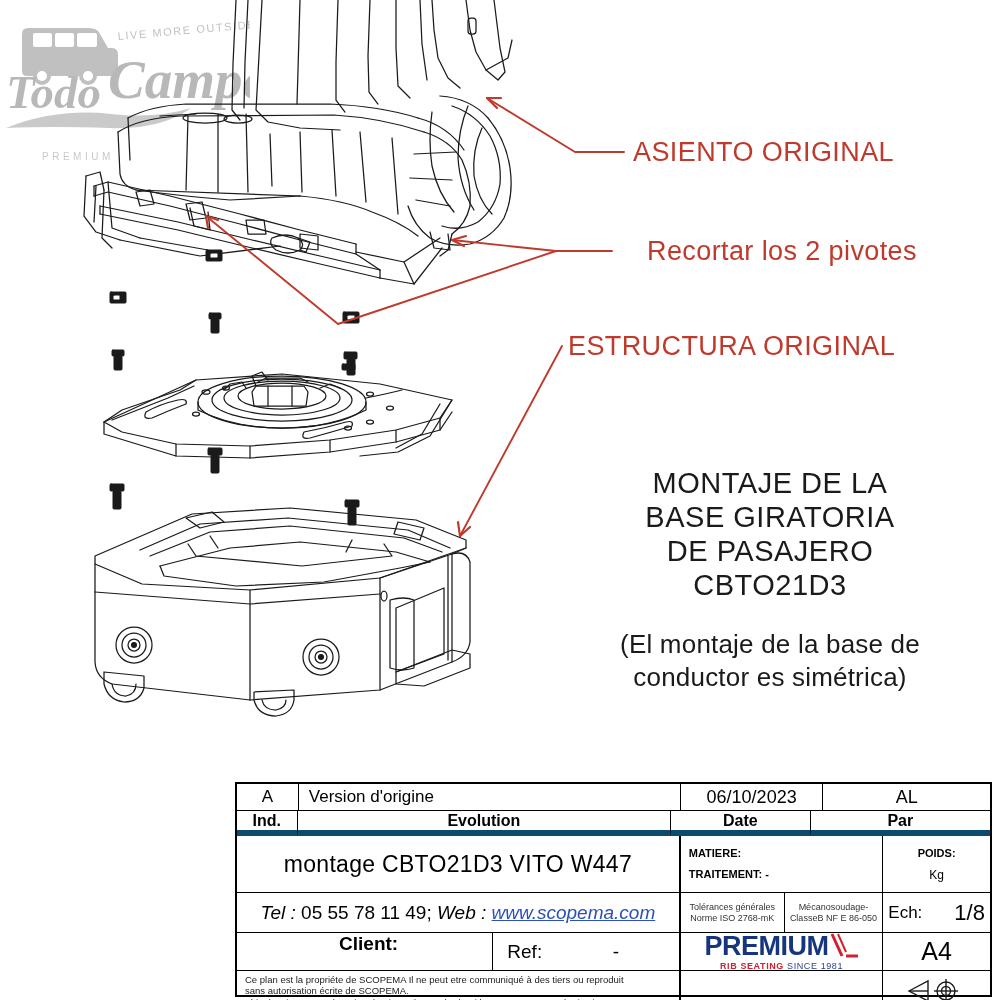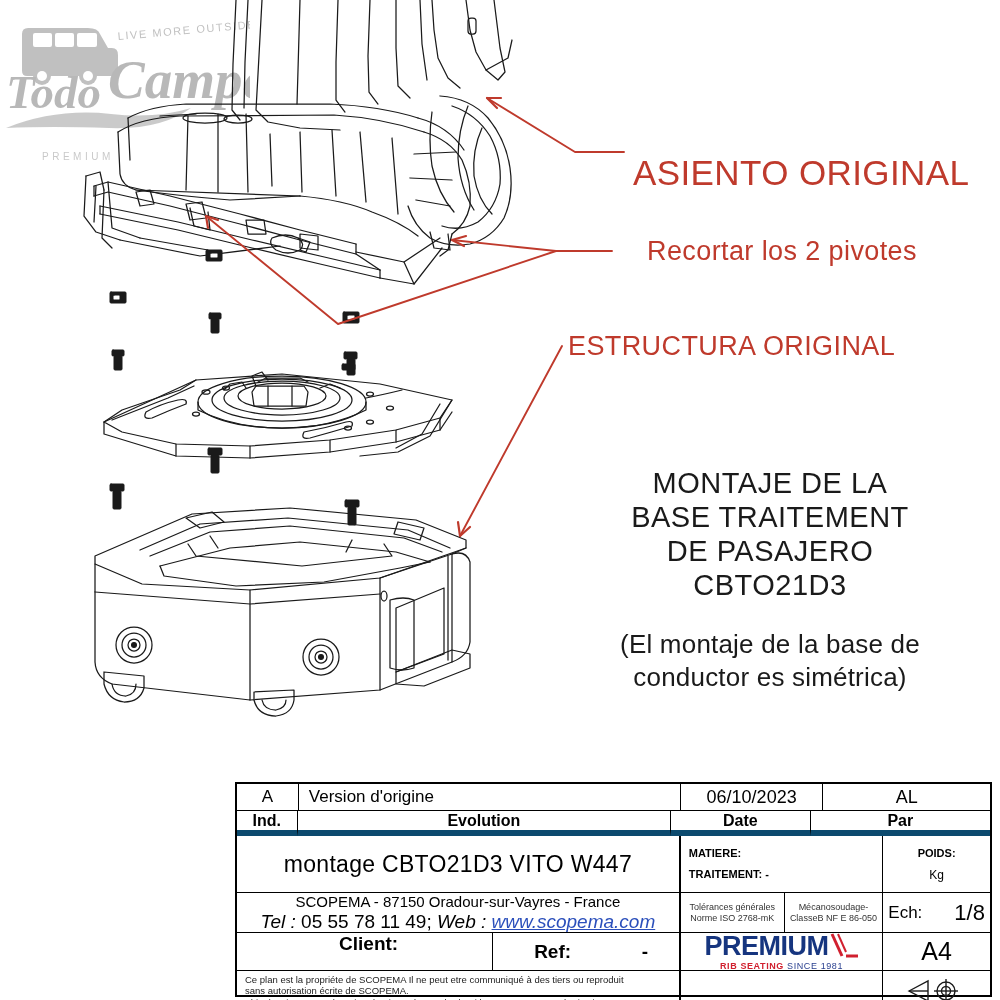--- a/index.html
+++ b/index.html
@@ -31,21 +31,21 @@
 
   
   .annot {
     position: absolute;
     color: #bf3a2c;
     font-family: "Liberation Sans", sans-serif;
     font-weight: 400;
     white-space: nowrap;
     letter-spacing: 0.4px;
   }
-  #annot-asiento      { left: 633px; top: 153px; font-size: 35px; text-align: center; }
+  #annot-asiento      { left: 633px; top: 137px; font-size: 27px; text-align: center; }
   #annot-recortar     { left: 647px; top: 236px; font-size: 27px; }
   #annot-estructura   { left: 568px; top: 331px; font-size: 27px; }
 
   
   #desc {
     position: absolute;
     left: 545px; top: 466px;
     width: 450px;
     text-align: center;
     color: #1a1a1a;
@@ -113,22 +113,22 @@
                 flex-direction: column; color: #333; }
   #r4 .c-tol2 { width: 99px; font-size: 9px; text-align: center; line-height: 11px;
                 flex-direction: column; color: #333; }
   #r4 .c-ech  { width: 107px; font-size: 17px; gap: 32px; }
   #r4 .c-ech .big { font-size: 22px; }
 
   
   #r5 { height: 38px; }
   #r5 .c-client { width: 257px; justify-content: flex-start; padding-left: 12px;
                   font-size: 19px; font-weight: bold; flex-direction: column; }
-  #r5 .c-ref    { width: 188px; justify-content: center; padding-left: 14px;
-                  font-size: 19px; font-weight: bold; gap: 30px; }
+  #r5 .c-ref    { width: 188px; justify-content: flex-start; padding-left: 14px;
+                  font-size: 19px; font-weight: normal; gap: 30px; }
   #r5 .c-logo   { width: 203px; }
   #r5 .c-a4     { width: 107px; font-size: 25px; }
 
   
   #r6 { height: 40px; }
   #r6 .c-legal { width: 445px; flex-direction: column; align-items: flex-start;
                  justify-content: center; padding-left: 8px; }
   #r6 .c-legal .g { font-size: 9.5px; line-height: 11.5px; color: #222; }
   #r6 .c-blank { width: 203px; }
   #r6 .c-proj  { width: 107px; }
@@ -413,21 +413,21 @@
       </g>
     </g>
   </svg>
 
   <div class="annot" id="annot-asiento">ASIENTO ORIGINAL</div>
   <div class="annot" id="annot-recortar">Recortar los 2 pivotes</div>
   <div class="annot" id="annot-estructura">ESTRUCTURA ORIGINAL</div>
 
   <div id="desc">
     <div class="line">MONTAJE DE LA</div>
-    <div class="line">BASE TRAITEMENT</div>
+    <div class="line">BASE GIRATORIA</div>
     <div class="line">DE PASAJERO</div>
     <div class="line">CBTO21D3</div>
     <div class="gap"></div>
     <div class="sub">(El montaje de la base de</div>
     <div class="sub">conductor es simétrica)</div>
   </div>
 
   <div id="titleblock">
 
     <div class="tb-row" id="r1">
@@ -454,21 +454,20 @@
         </div>
       </div>
       <div class="tb-cell c-poids">
         <div class="l1">POIDS:</div>
         <div class="l2">Kg</div>
       </div>
     </div>
 
     <div class="tb-row" id="r4">
       <div class="tb-cell thick-r c-addr">
-        <div class="a1">SCOPEMA - 87150 Oradour-sur-Vayres - France</div>
         <div class="a2">
           <i>Tel :</i>
           <span>05 55 78 11 49</span><span>;</span>
           <i>Web :</i>
           <a href="#">www.scopema.com</a>
         </div>
       </div>
       <div class="tb-cell c-tol1">
         <span>Tolérances générales</span>
         <span>Norme ISO 2768-mK</span>

